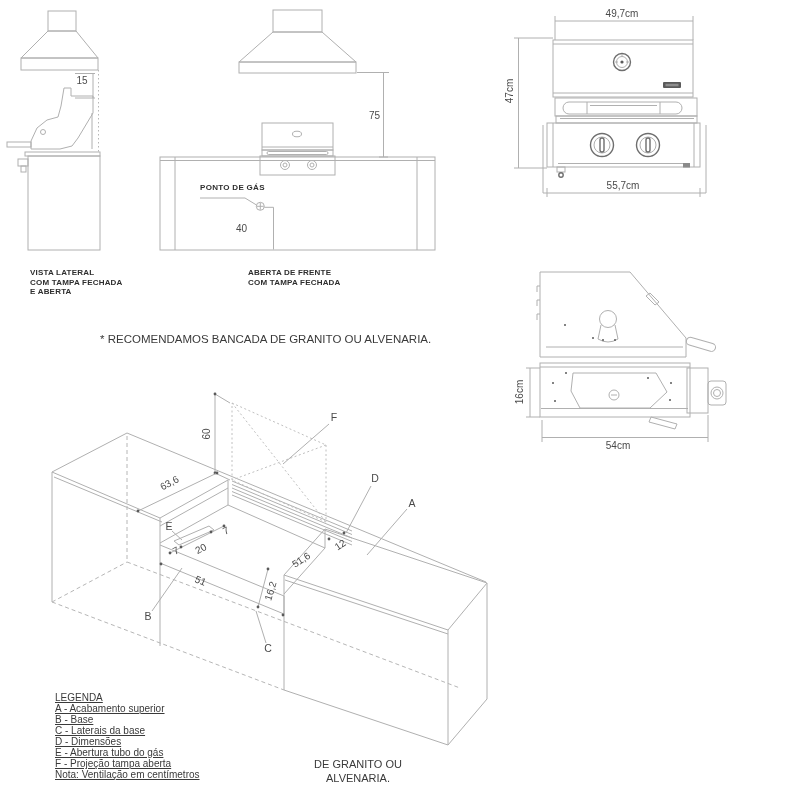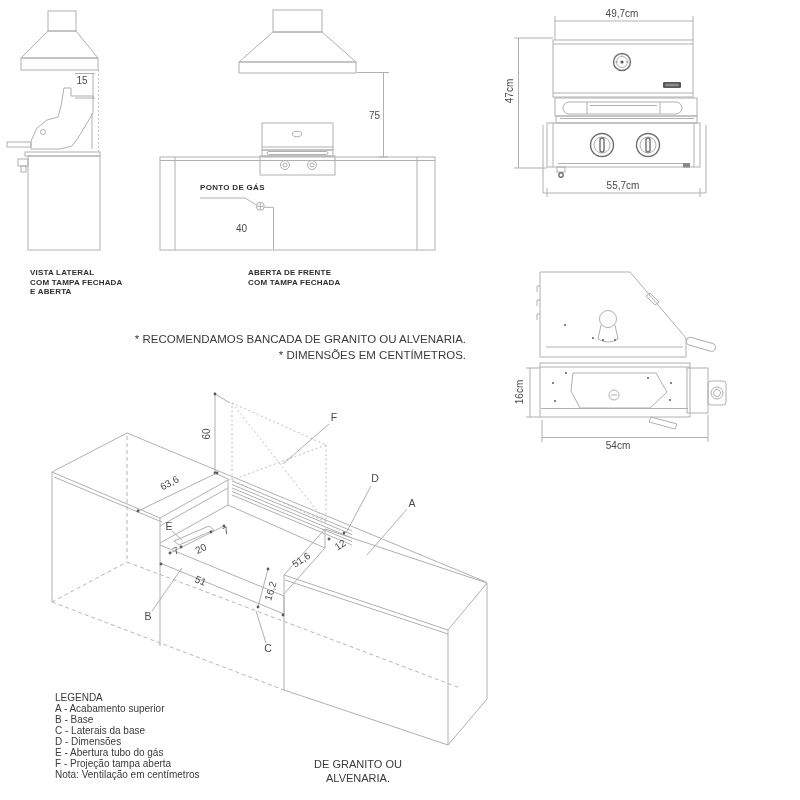--- a/index.html
+++ b/index.html
@@ -11,25 +11,25 @@
   .dt{stroke:#b6b6b6;fill:none;stroke-width:1;stroke-dasharray:1.5,2.5;}
   .xd{stroke:#c0c0c0;fill:none;stroke-width:1;stroke-dasharray:2,2.5;}
   .dk{stroke:#6e6e6e;fill:none;stroke-width:1.4;}
   .dot{fill:#5a5a5a;}
   .dim{font:10px "Liberation Sans",sans-serif;fill:#4a4a4a;}
   .dimb{font:bold 8px "Liberation Sans",sans-serif;fill:#2e2e2e;letter-spacing:.3px;}
   .letter{font:10.5px "Liberation Sans",sans-serif;fill:#4a4a4a;}
   .caption{position:absolute;font:bold 8px "Liberation Sans",sans-serif;color:#2e2e2e;
            line-height:9.5px;letter-spacing:.2px;}
   .note{position:absolute;font:11.5px "Liberation Sans",sans-serif;color:#3a3a3a;
-        text-align:right;line-height:16px;}
+        text-align:left;line-height:16px;}
   .note2{position:absolute;font:11px "Liberation Sans",sans-serif;color:#3a3a3a;
         text-align:center;line-height:14px;}
   .legend{position:absolute;left:55px;top:692px;font:10px "Liberation Sans",sans-serif;
-        color:#3a3a3a;line-height:11px;}
+        color:#3a3a3a;line-height:11px;text-decoration:underline;}
 </style>
 </head>
 <body>
 
 <div id="canvas">
 
 <svg id="drawing" width="800" height="800" viewBox="0 0 800 800" xmlns="http://www.w3.org/2000/svg">
 
   <g>
     <g>
@@ -340,21 +340,20 @@
   <div>E ABERTA</div>
 </div>
 
 <div class="caption" style="left:248px;top:268px;width:100px;">
   <div>ABERTA DE FRENTE</div>
   <div>COM TAMPA FECHADA</div>
 </div>
 
 <div class="note" style="left:100px;top:331px;width:366px;">
   <div>* RECOMENDAMOS BANCADA DE GRANITO OU ALVENARIA.</div>
-  <div>* DIMENSÕES EM CENTÍMETROS.</div>
 </div>
 
 <div class="legend">
   <div>LEGENDA</div>
   <div>A - Acabamento superior</div>
   <div>B - Base</div>
   <div>C - Laterais da base</div>
   <div>D - Dimensões</div>
   <div>E - Abertura tubo do gás</div>
   <div>F - Projeção tampa aberta</div>

